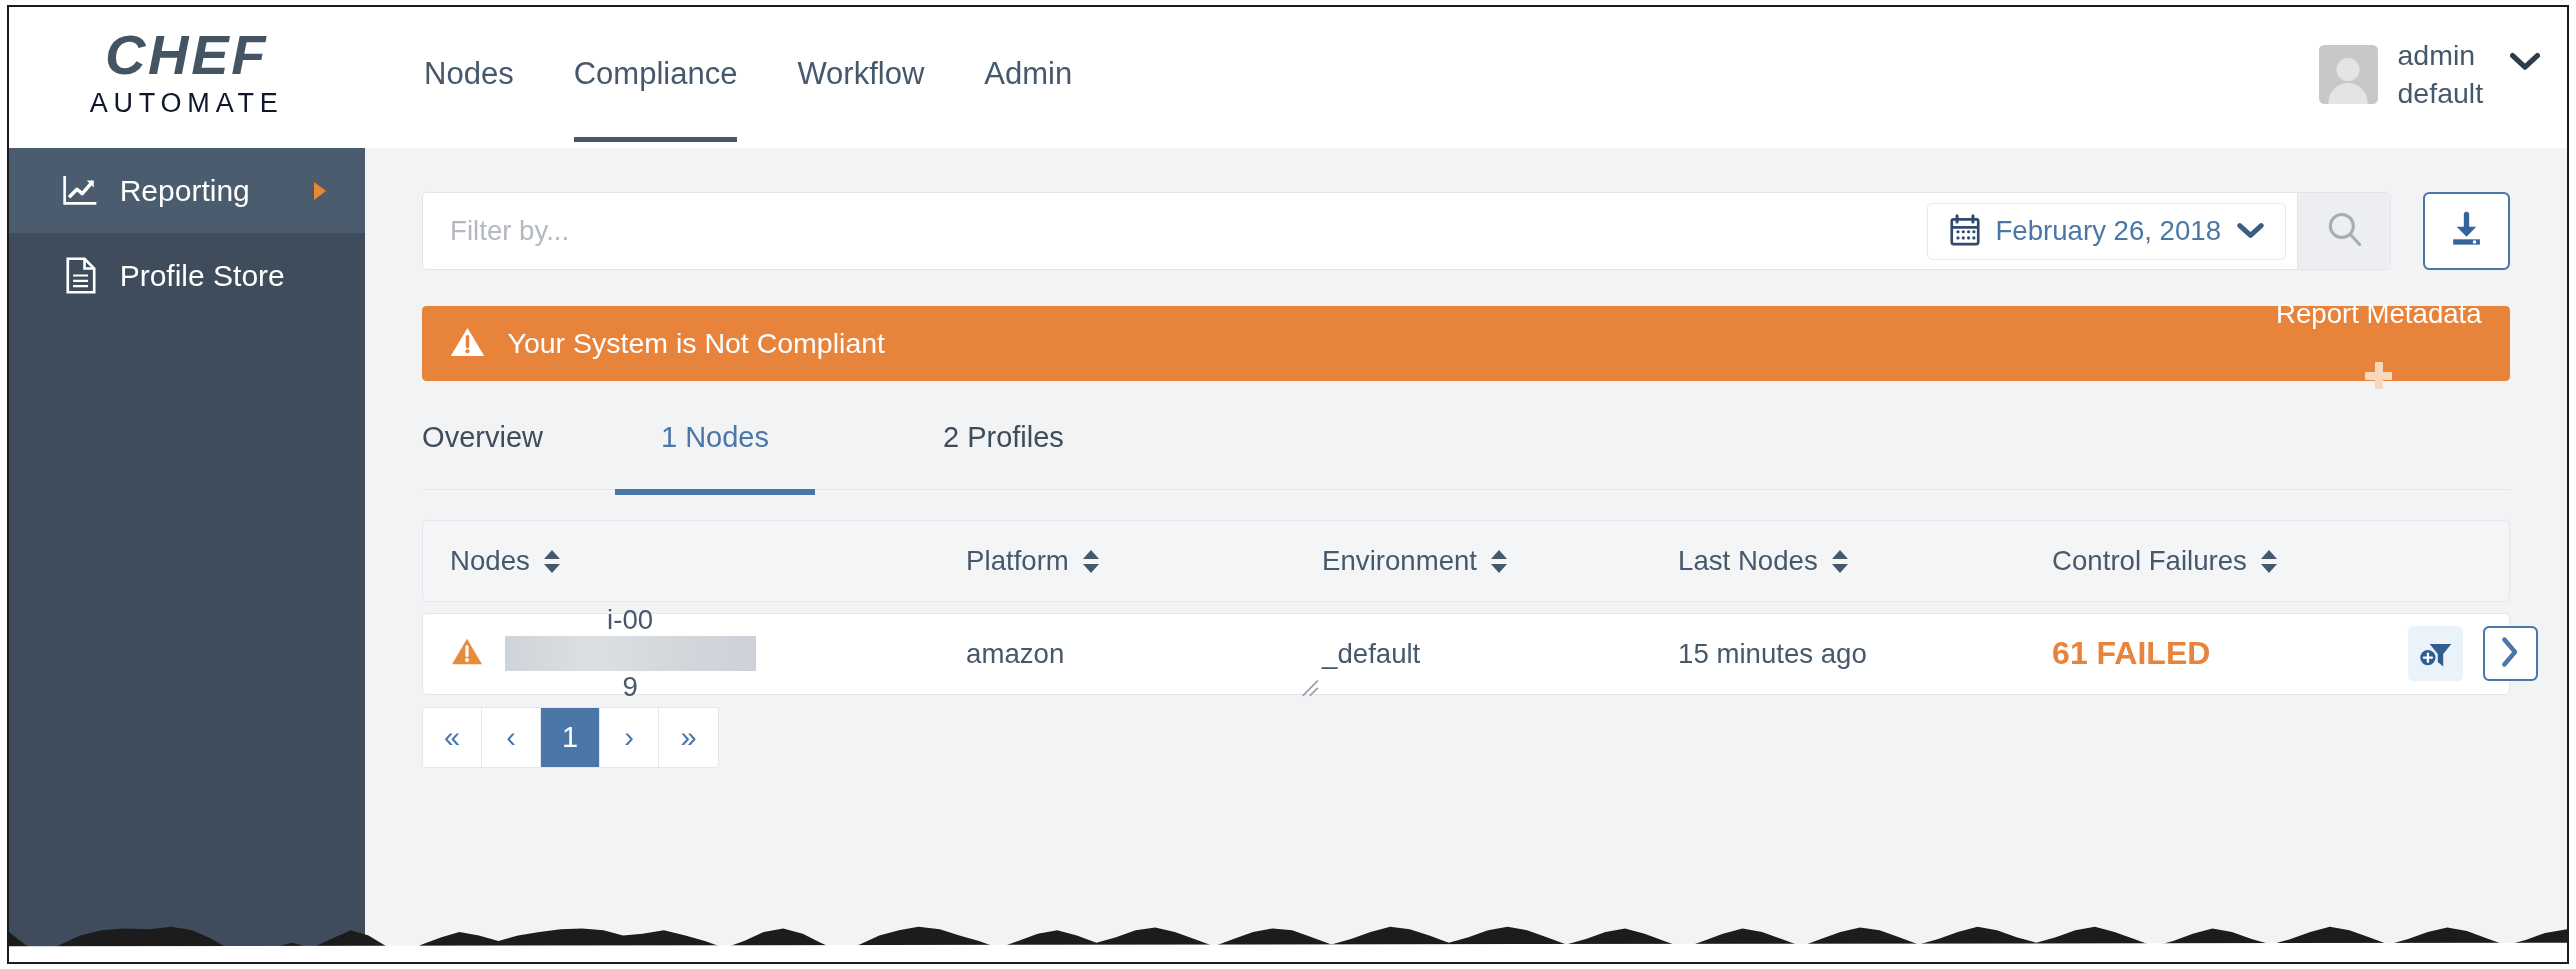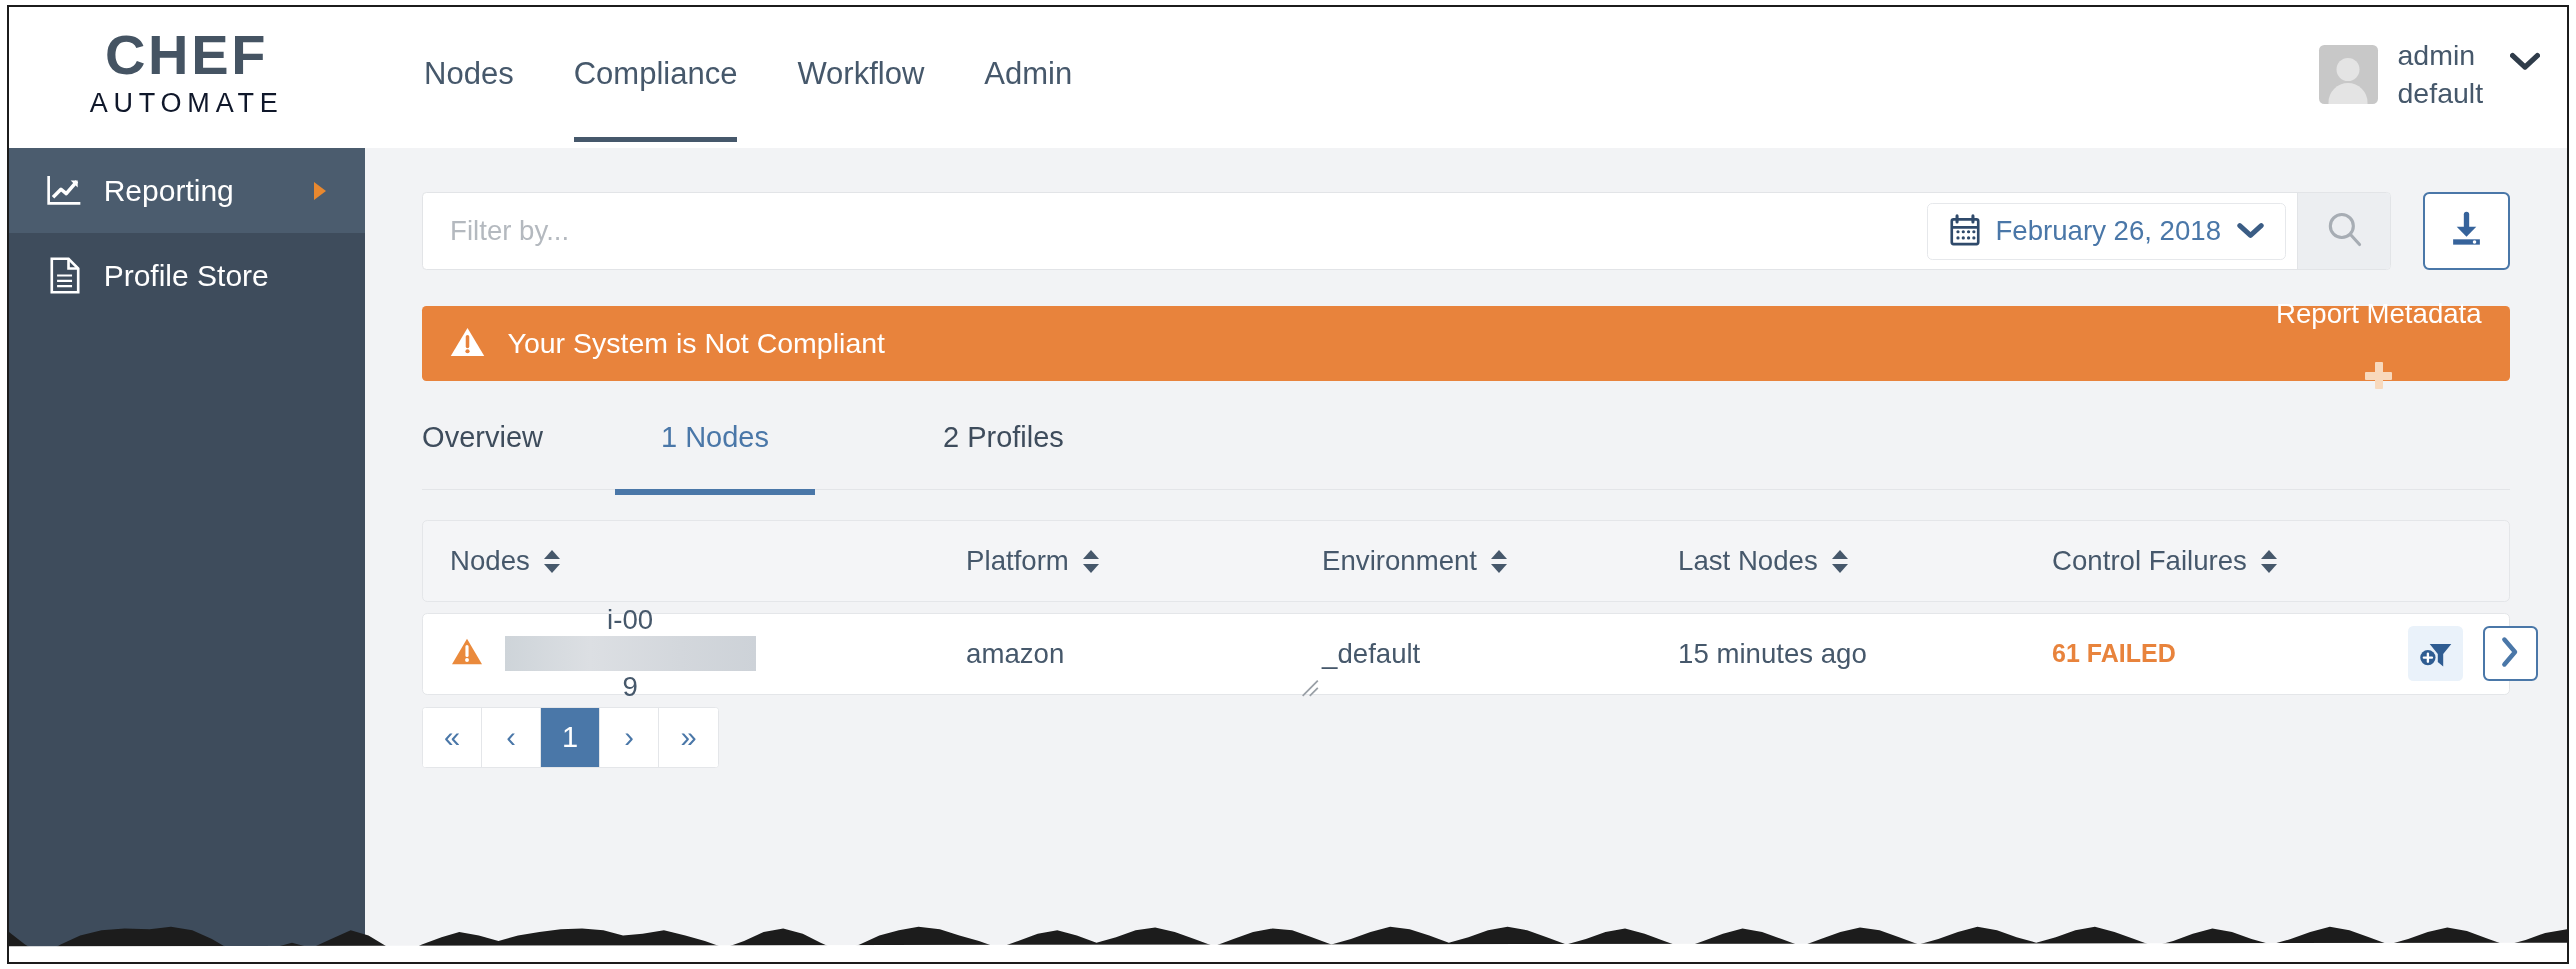--- a/index.html
+++ b/index.html
@@ -41,20 +41,21 @@
     width: 231px;
     text-align: center;
     line-height: 1;
   }
   #logo-chef {
     font-size: 56px;
     font-weight: bold;
     letter-spacing: 2.7px;
     color: #455463;
     font-family: "Liberation Sans", sans-serif;
+    font-style: italic;
   }
   #logo-automate {
     font-size: 27px;
     letter-spacing: 5.8px;
     color: #0f172a;
     margin-top: 7.1px;
     font-family: "Liberation Sans", sans-serif;
   }
 
   #main-nav {
@@ -140,21 +141,21 @@
     width: 356px;
     bottom: 0;
     background: #3e4c5c;
     z-index: 4;
   }
   .side-item {
     position: relative;
     height: 85px;
     display: flex;
     align-items: center;
-    padding-left: 36px;
+    padding-left: 52px;
     cursor: pointer;
   }
   .side-item.active { background: #4b5c6e; }
   .side-item .s-icon {
     width: 39px; height: 39px;
     flex: 0 0 auto;
     display: flex; align-items: center; justify-content: center;
     margin-right: 19.6px;
   }
   .side-item .s-label {
@@ -402,21 +403,21 @@
     background: linear-gradient(90deg,#ced4d9 0%,#dcdfe3 34%,#d3d7dc 70%,#cdd2d8 100%);
     margin: 0 0.9px;
     vertical-align: middle;
   }
   .cell-text {
     font-size: 27.6px;
     color: #46586b;
     white-space: nowrap;
   }
   #fail-text {
-    font-size: 25px;
+    font-size: 32px;
     color: #e8833c;
     font-weight: bold;
     white-space: nowrap;
   }
 
   #add-filter-btn {
     width: 55px; height: 55px;
     background: #eaf2fa;
     border-radius: 5.3px;
     display: flex; align-items: center; justify-content: center;

